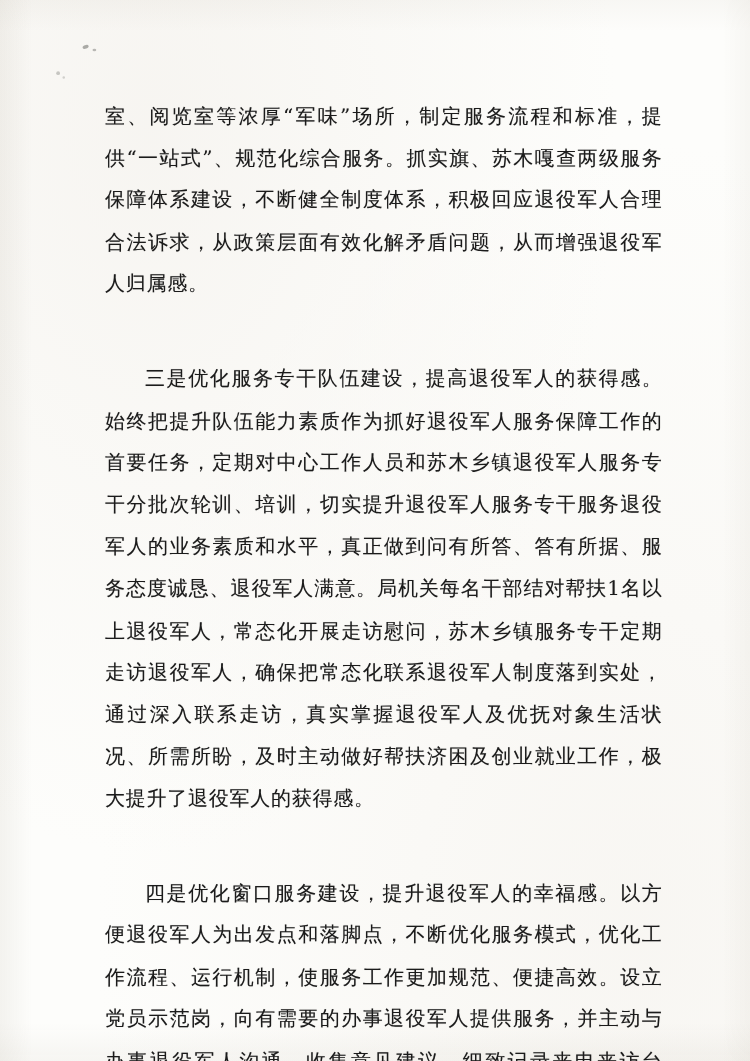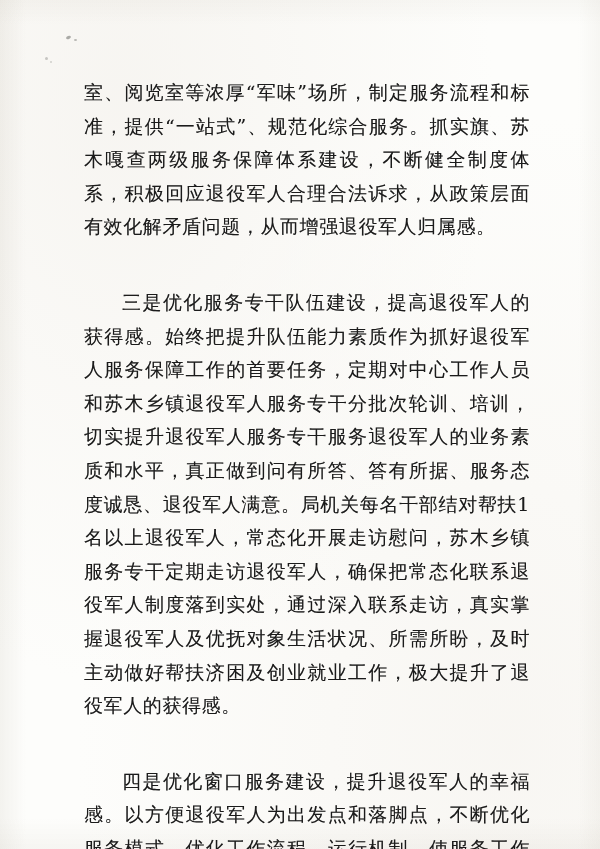--- a/index.html
+++ b/index.html
@@ -77,21 +77,21 @@
     opacity: .6;
   }
   #body-text {
     position: absolute;
     left: 84px;
     top: 76px;
     width: 446px;
   }
   .para {
     margin: 0 0 2px 0;
-    font-size: 19px;
+    font-size: 16px;
     line-height: 33.6px;
     letter-spacing: 0.6px;
     color: #1b1b1b;
     text-align: justify;
     text-justify: inter-character;
     font-family: "DejaVu Serif", "Liberation Serif", serif;
     text-shadow: 0 0 0.6px rgba(0,0,0,0.35);
   }
   .para.indent {
     text-indent: 2em;

